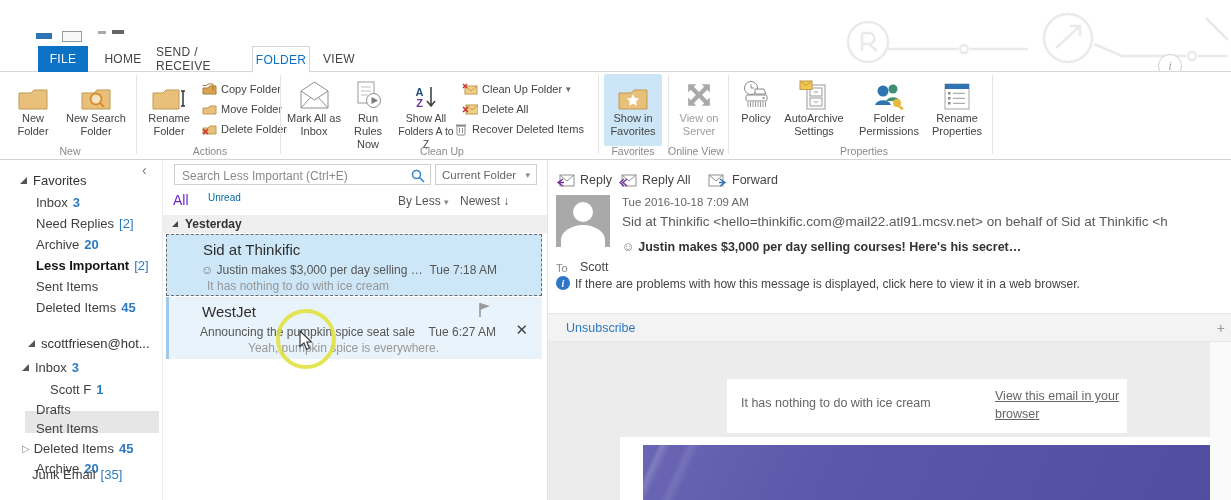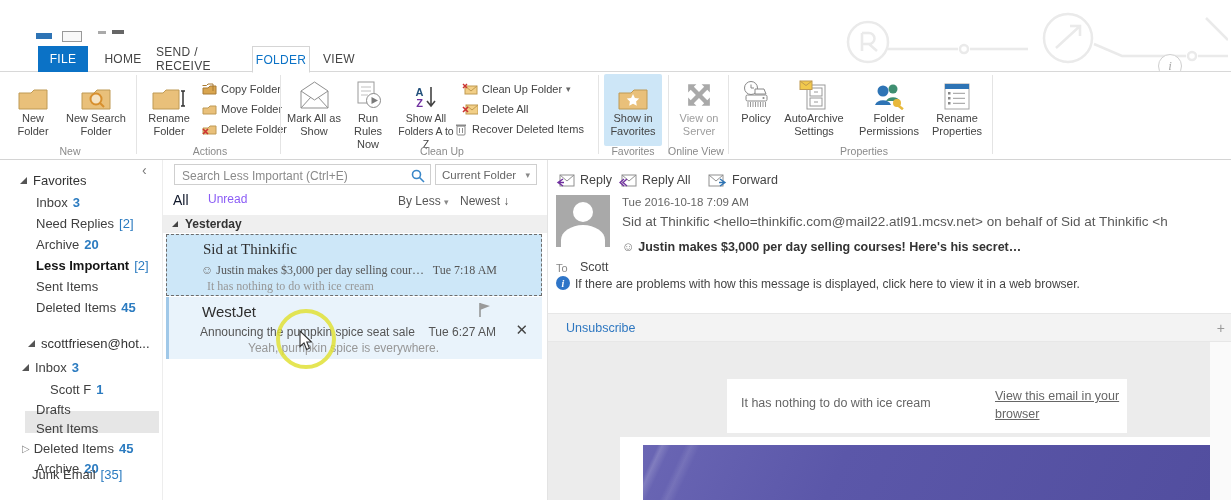--- a/index.html
+++ b/index.html
@@ -50,21 +50,21 @@
   #mlist{position:absolute;left:163px;top:160px;width:384px;bottom:0;background:#fff;}
   .searchbox{position:absolute;left:11px;top:4px;width:257px;height:21px;border:1px solid #cfcfcf;background:#fff;box-sizing:border-box;}
   .searchbox input{border:none;outline:none;width:220px;height:17px;margin:1px 0 0 5px;font:12px "Liberation Sans",sans-serif;color:#555;background:transparent;}
   .searchbox input::placeholder{color:#8a8a8a;opacity:1;}
   .scopebox{position:absolute;left:272px;top:4px;width:102px;height:21px;border:1px solid #cfcfcf;background:#fff;box-sizing:border-box;
             display:flex;align-items:center;justify-content:space-between;padding:0 6px;font-size:11.5px;color:#666;}
   .ltabs span{cursor:default;}
   .group-hdr{position:absolute;left:0;top:55px;width:384px;height:18px;background:#efefef;display:flex;align-items:center;font-size:12px;color:#333;}
   .group-hdr .tri{width:0;height:0;border-left:6px solid transparent;border-bottom:6px solid #444;margin:0 7px 0 9px;}
   .mail{position:absolute;left:3px;width:376px;height:62px;box-sizing:border-box;}
-  .mail.sel{background:#cde7f8;border:1px dashed #6d6d6d;font-family:Liberation Serif, serif;}
+  .mail.sel{background:#cde7f8;border:1px dashed #6d6d6d;}
   .mail.hov{background:#e9f3fb;}
   .mail.hov::before{content:"";position:absolute;left:0;top:0;bottom:0;width:3px;background:#a0c8e8;}
   .m-sender{position:absolute;left:36px;top:6px;font-size:15px;color:#2e2e2e;}
   .m-subjrow{position:absolute;left:34px;top:28px;font-size:12px;color:#555;white-space:nowrap;}
   .m-subj{display:inline-block;max-width:212px;overflow:hidden;text-overflow:ellipsis;vertical-align:bottom;}
   .m-time{position:absolute;top:28px;font-size:12px;color:#555;}
   .m-prev{position:absolute;top:44px;font-size:12px;color:#979797;white-space:nowrap;}
 
   
   .cursor-ring{position:absolute;left:276px;top:309px;width:52px;height:52px;border:4px solid rgba(224,224,54,.85);border-radius:50%;z-index:9;}
@@ -202,21 +202,21 @@
     <div class="rb-grp" style="left:140px;width:140px;">Actions</div>
 
     <div class="rb-btn" style="left:286px;width:56px;">
       <div class="rb-ic">
         <svg width="33" height="30" viewBox="0 0 33 30">
           <path d="M3 11 L16.5 2 L30 11 V28 H3 Z" fill="#fff" stroke="#8f8f8f"></path>
           <path d="M3 11 L16.5 20 L30 11" fill="none" stroke="#8f8f8f"></path>
           <path d="M3 28 L13 17 M30 28 L20 17" fill="none" stroke="#8f8f8f"></path>
         </svg>
       </div>
-      <div class="rb-lbl">Mark All as Show</div>
+      <div class="rb-lbl">Mark All as Inbox</div>
     </div>
     <div class="rb-btn" style="left:344px;width:48px;">
       <div class="rb-ic">
         <svg width="30" height="30" viewBox="0 0 30 30">
           <rect x="5" y="2" width="16" height="21" fill="#fff" stroke="#9a9a9a"></rect>
           <path d="M8 7 h10 M8 11 h10 M8 15 h7" stroke="#c0c0c0"></path>
           <circle cx="20.5" cy="20.5" r="7" fill="#fff" stroke="#8a8a8a"></circle>
           <path d="M18.5 17 L25 20.5 L18.5 24 Z" fill="#7a7a7a"></path>
         </svg>
       </div>
@@ -422,22 +422,22 @@
         <circle cx="5.5" cy="5.5" r="4" fill="none" stroke="#3a87c8" stroke-width="1.6"></circle>
         <path d="M8.5 8.5 L13 13" stroke="#3a87c8" stroke-width="1.6"></path>
       </svg>
     </div>
     <div class="scopebox">
       <span>Current Folder</span>
       <span style="color:#888;font-size:9px;">▾</span>
     </div>
 
     <div class="ltabs">
-      <span class="abs" style="left:10px;top:32px;font-size:14px;color:#0f172a;">All</span>
-      <span class="abs" style="left:45px;top:32px;font-size:12px;color:#8b5cf6;">Unread</span>
+      <span class="abs" style="left:10px;top:32px;font-size:14px;color:#6d28d9;">All</span>
+      <span class="abs" style="left:45px;top:32px;font-size:10px;color:#0369a1;">Unread</span>
       <span class="abs" style="left:235px;top:34px;font-size:12px;color:#555;">
         <span>By Less</span>
         <span style="color:#888;font-size:9px;">▾</span>
       </span>
       <span class="abs" style="left:297px;top:34px;font-size:12px;color:#555;">
         <span>Newest</span>
         <span style="color:#555;">↓</span>
       </span>
     </div>
 

